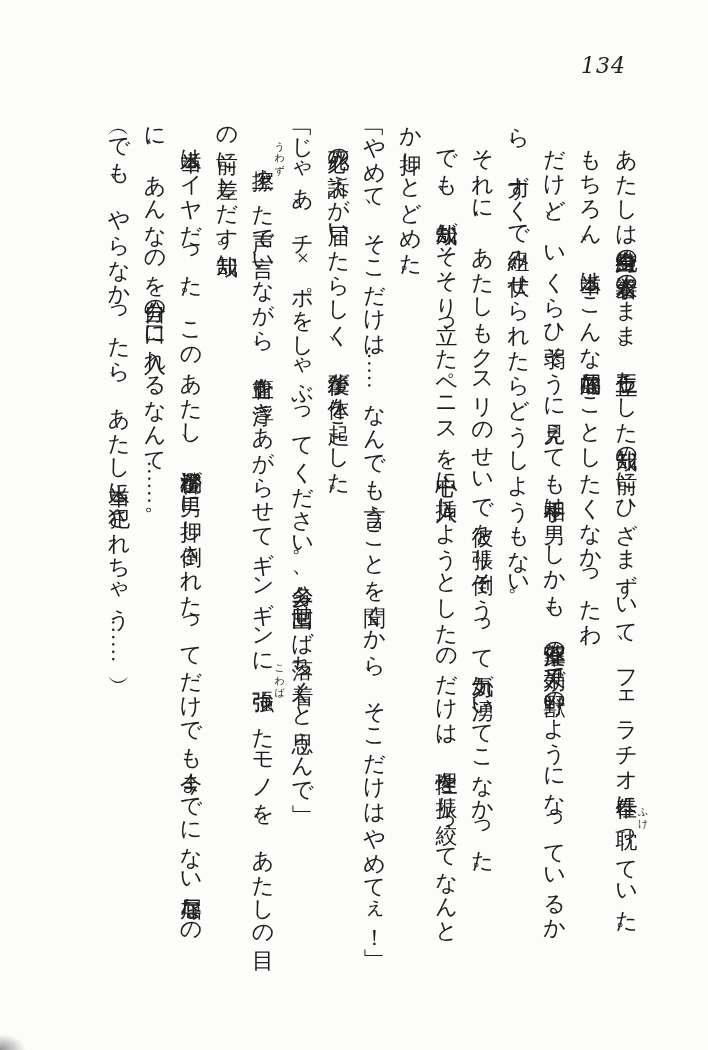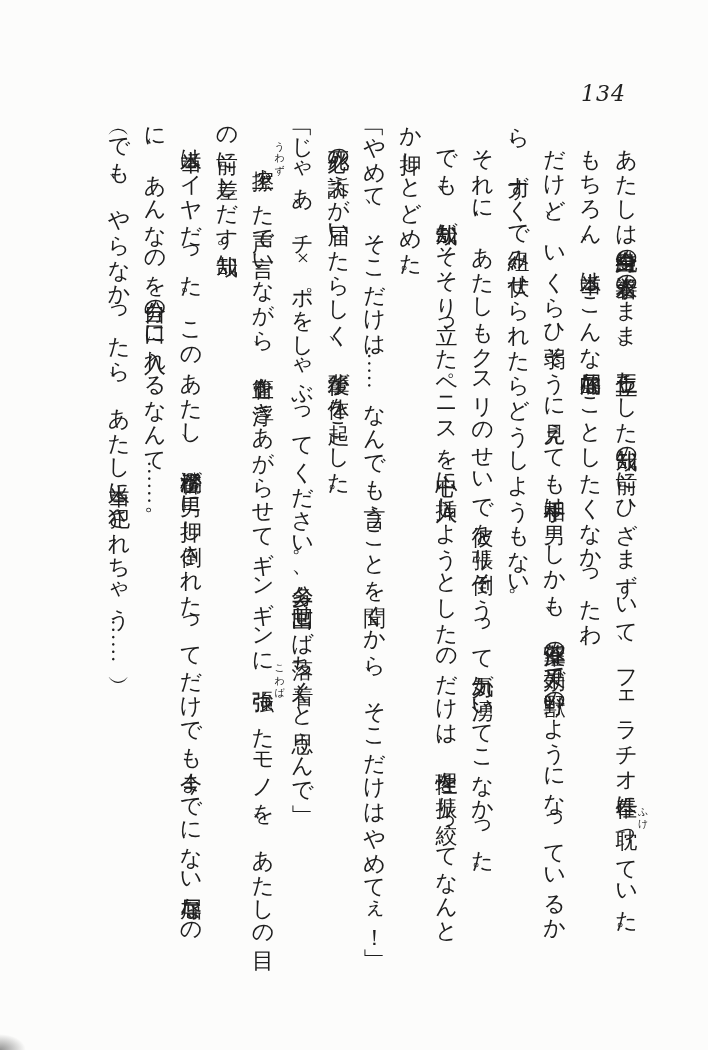--- a/index.html
+++ b/index.html
@@ -19,21 +19,20 @@
   }
   .page-number {
     position: absolute;
     top: 53px;
     left: 581px;
     font-family: "DejaVu Serif", "Liberation Serif", serif;
     font-style: italic;
     font-size: 22px;
     letter-spacing: 1px;
     color: #222222;
-    margin-top: 28px;
   }
   .text-block {
     position: absolute;
     top: 112px;
     right: 60px;
     width: 576px;
     height: 840px;
     writing-mode: vertical-rl;
     -webkit-writing-mode: vertical-rl;
     text-orientation: mixed;

